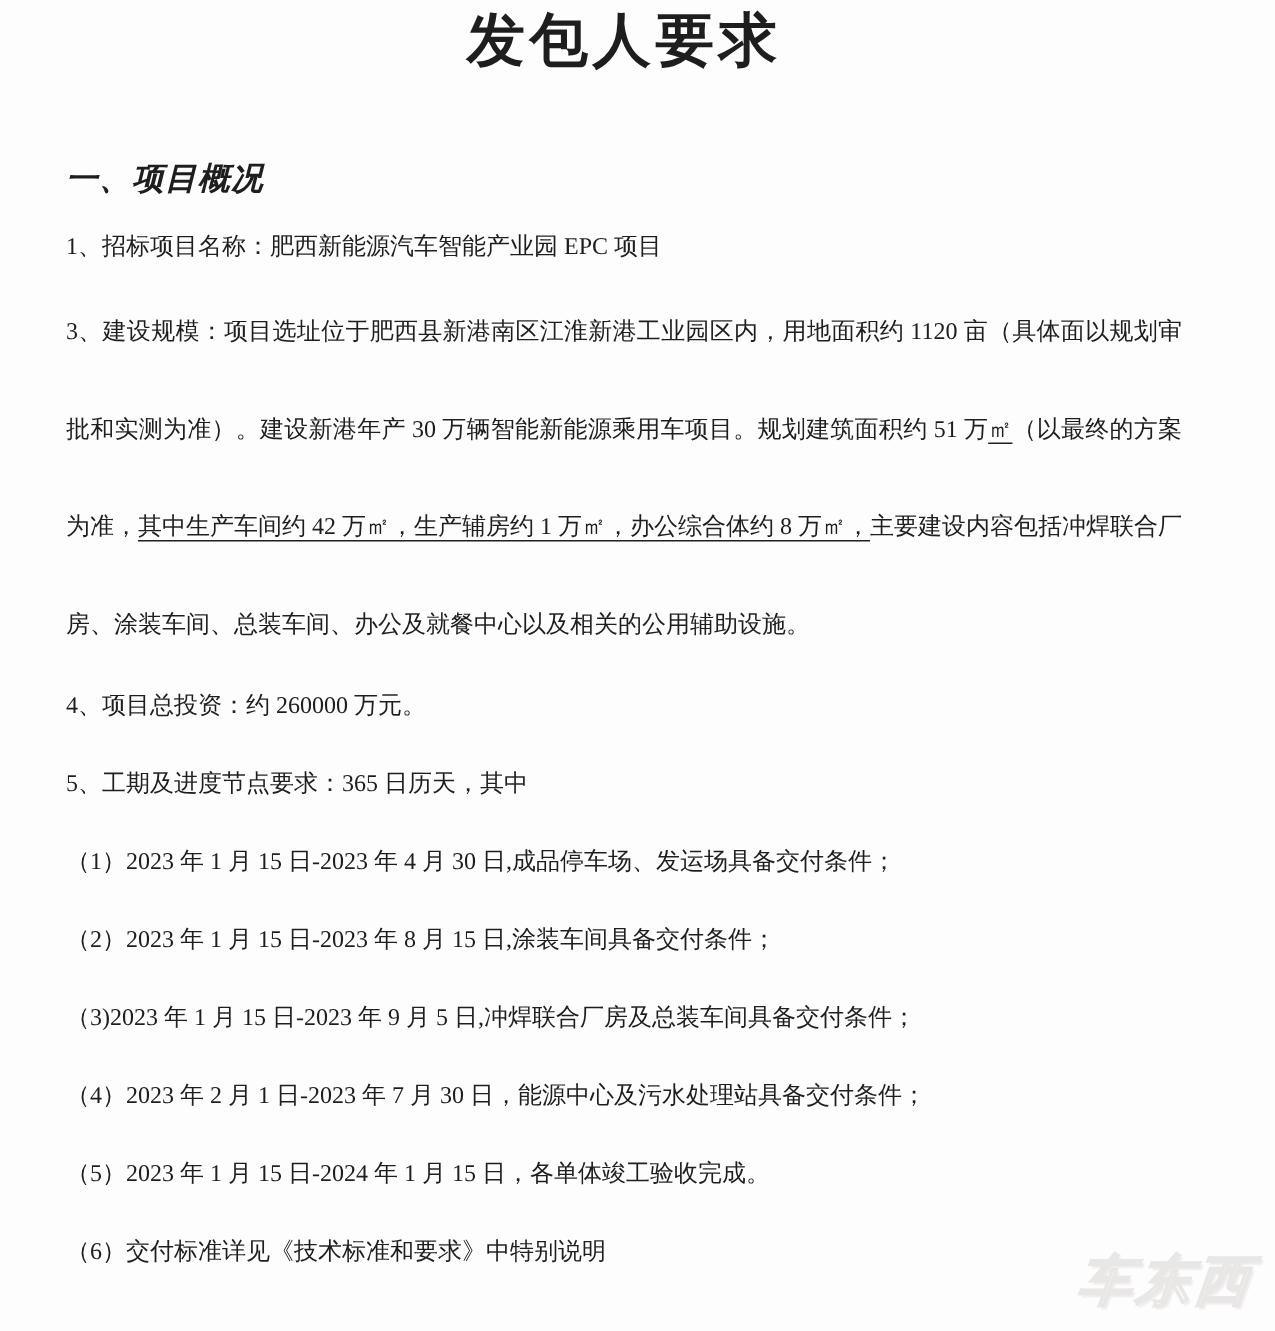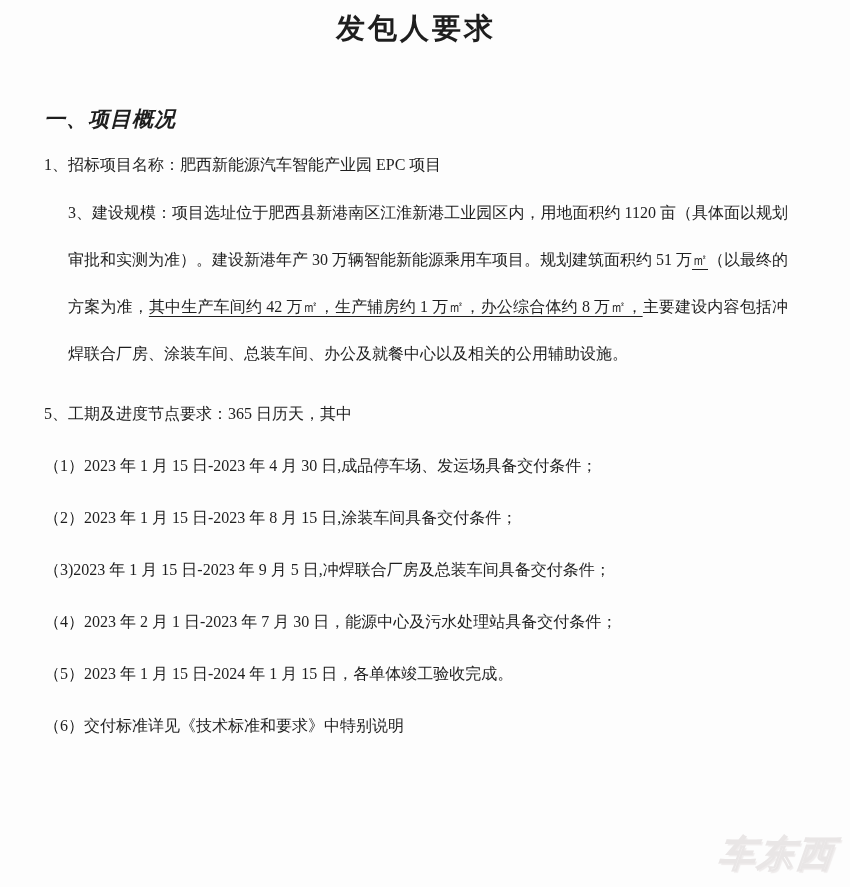--- a/index.html
+++ b/index.html
@@ -12,21 +12,21 @@
     width: 850px;
     height: 887px;
     box-sizing: border-box;
     background: #fdfdfd;
     color: #1e1e1e;
     font-family: "Liberation Serif", "DejaVu Serif", serif;
     padding: 0 62px 0 44px;
     overflow: hidden;
   }
   .doc-title {
-    font-size: 29px;
+    font-size: 39px;
     font-weight: bold;
     text-align: center;
     letter-spacing: 3px;
     margin: 10px 0 0 0;
     line-height: 36px;
   }
   .section-heading {
     font-size: 21px;
     font-weight: bold;
     margin: 58px 0 0 0;
@@ -39,23 +39,22 @@
     line-height: 30px;
     margin: 22px 0 0 0;
     white-space: nowrap;
   }
   .clause.first {
     margin-top: 16px;
   }
   .clause.para {
     white-space: normal;
     text-align: justify;
-    line-height: 47px;
+    line-height: 65px;
     margin-top: 9px;
-    margin-left: 24px;
   }
   .clause.tight {
     margin-top: 7px;
   }
   .u {
     text-decoration: underline;
     text-underline-offset: 4px;
   }
   .watermark {
     position: absolute;
@@ -76,20 +75,21 @@
 <body>
 
 <div class="page">
   <h1 class="doc-title">发包人要求</h1>
 
   <h2 class="section-heading">一、项目概况</h2>
 
   <div>
       <p class="clause first"><span>1、招标项目名称：肥西新能源汽车智能产业园 EPC 项目</span></p>
       <p class="clause para"><span>3、建设规模：项目选址位于肥西县新港南区江淮新港工业园区内，用地面积约 1120 亩（具体面以规划审批和实测为准）。建设新港年产 30 万辆智能新能源乘用车项目。规划建筑面积约 51 万</span><span class="u">㎡</span><span>（以最终的方案为准，</span><span class="u">其中生产车间约 42 万㎡，生产辅房约 1 万㎡，办公综合体约 8 万㎡，</span><span>主要建设内容包括冲焊联合厂房、涂装车间、总装车间、办公及就餐中心以及相关的公用辅助设施。</span></p>
+      <p class="clause tight"><span>4、项目总投资：约 260000 万元。</span></p>
       <p class="clause"><span>5、工期及进度节点要求：365 日历天，其中</span></p>
       <p class="clause"><span>（1）2023 年 1 月 15 日-2023 年 4 月 30 日,成品停车场、发运场具备交付条件；</span></p>
       <p class="clause"><span>（2）2023 年 1 月 15 日-2023 年 8 月 15 日,涂装车间具备交付条件；</span></p>
       <p class="clause"><span>（3)2023 年 1 月 15 日-2023 年 9 月 5 日,冲焊联合厂房及总装车间具备交付条件；</span></p>
       <p class="clause"><span>（4）2023 年 2 月 1 日-2023 年 7 月 30 日，能源中心及污水处理站具备交付条件；</span></p>
       <p class="clause"><span>（5）2023 年 1 月 15 日-2024 年 1 月 15 日，各单体竣工验收完成。</span></p>
       <p class="clause"><span>（6）交付标准详见《技术标准和要求》中特别说明</span></p>
     </div>
 
   <div class="watermark">车东西</div>

